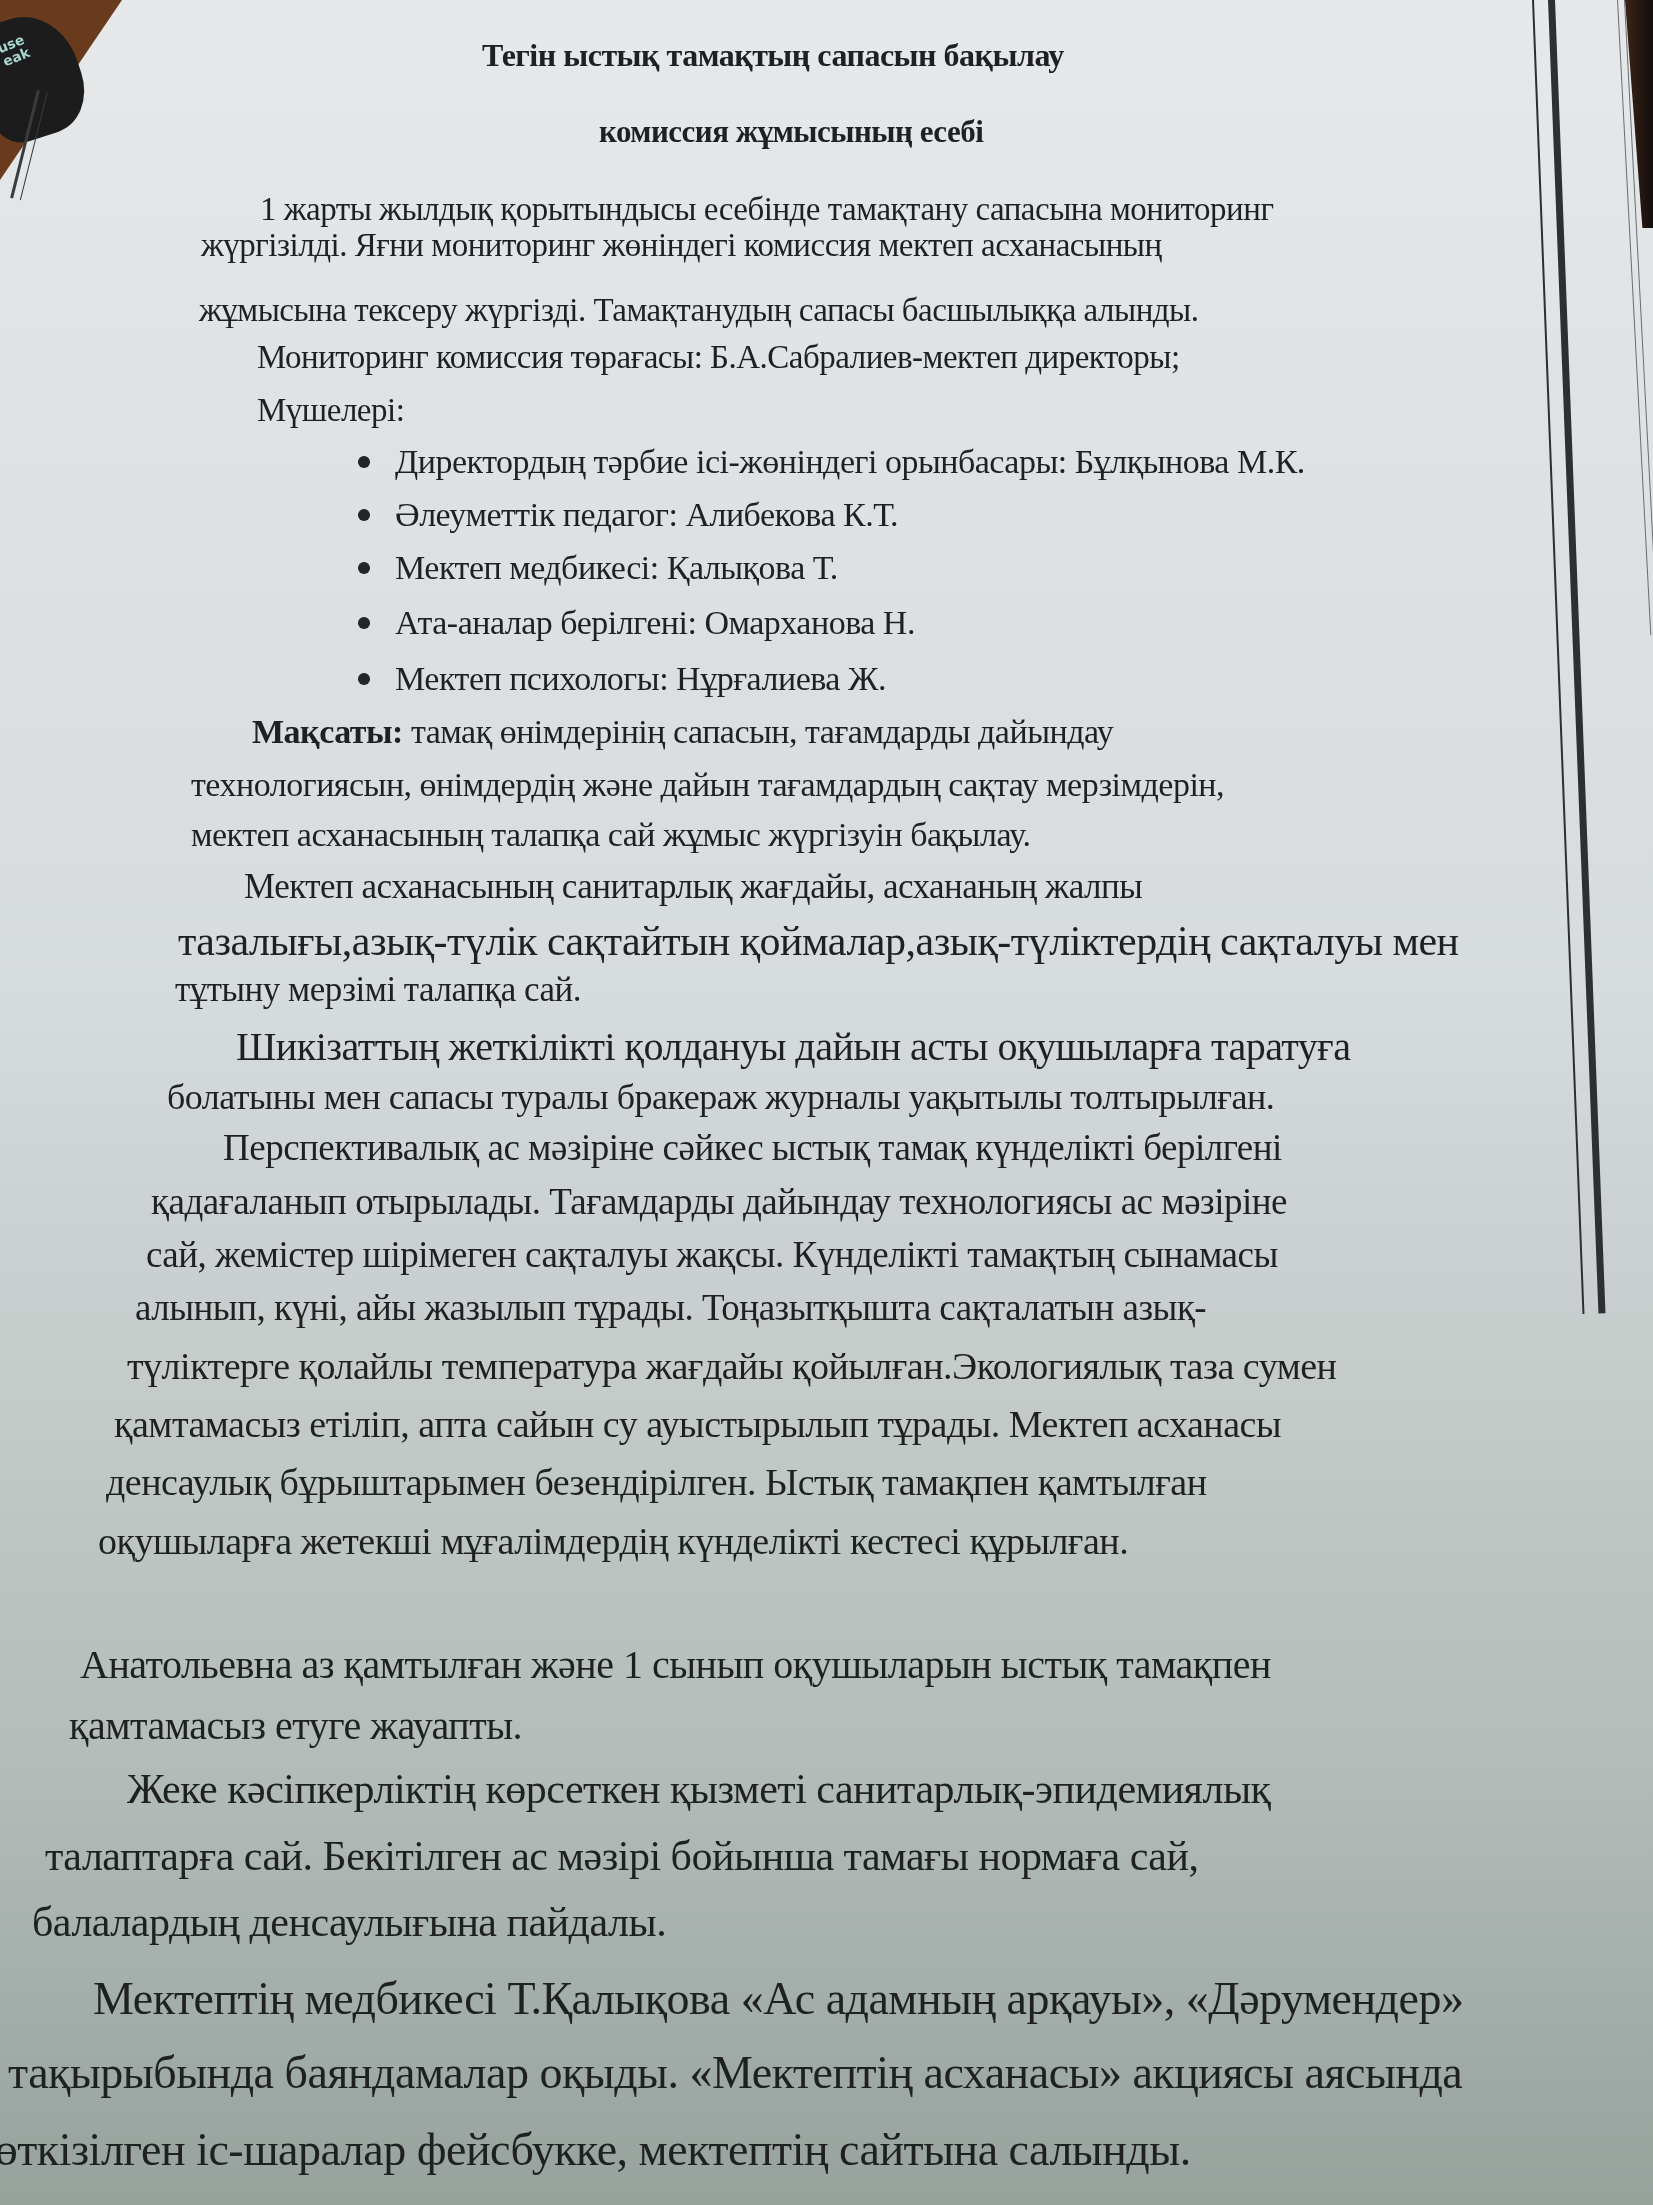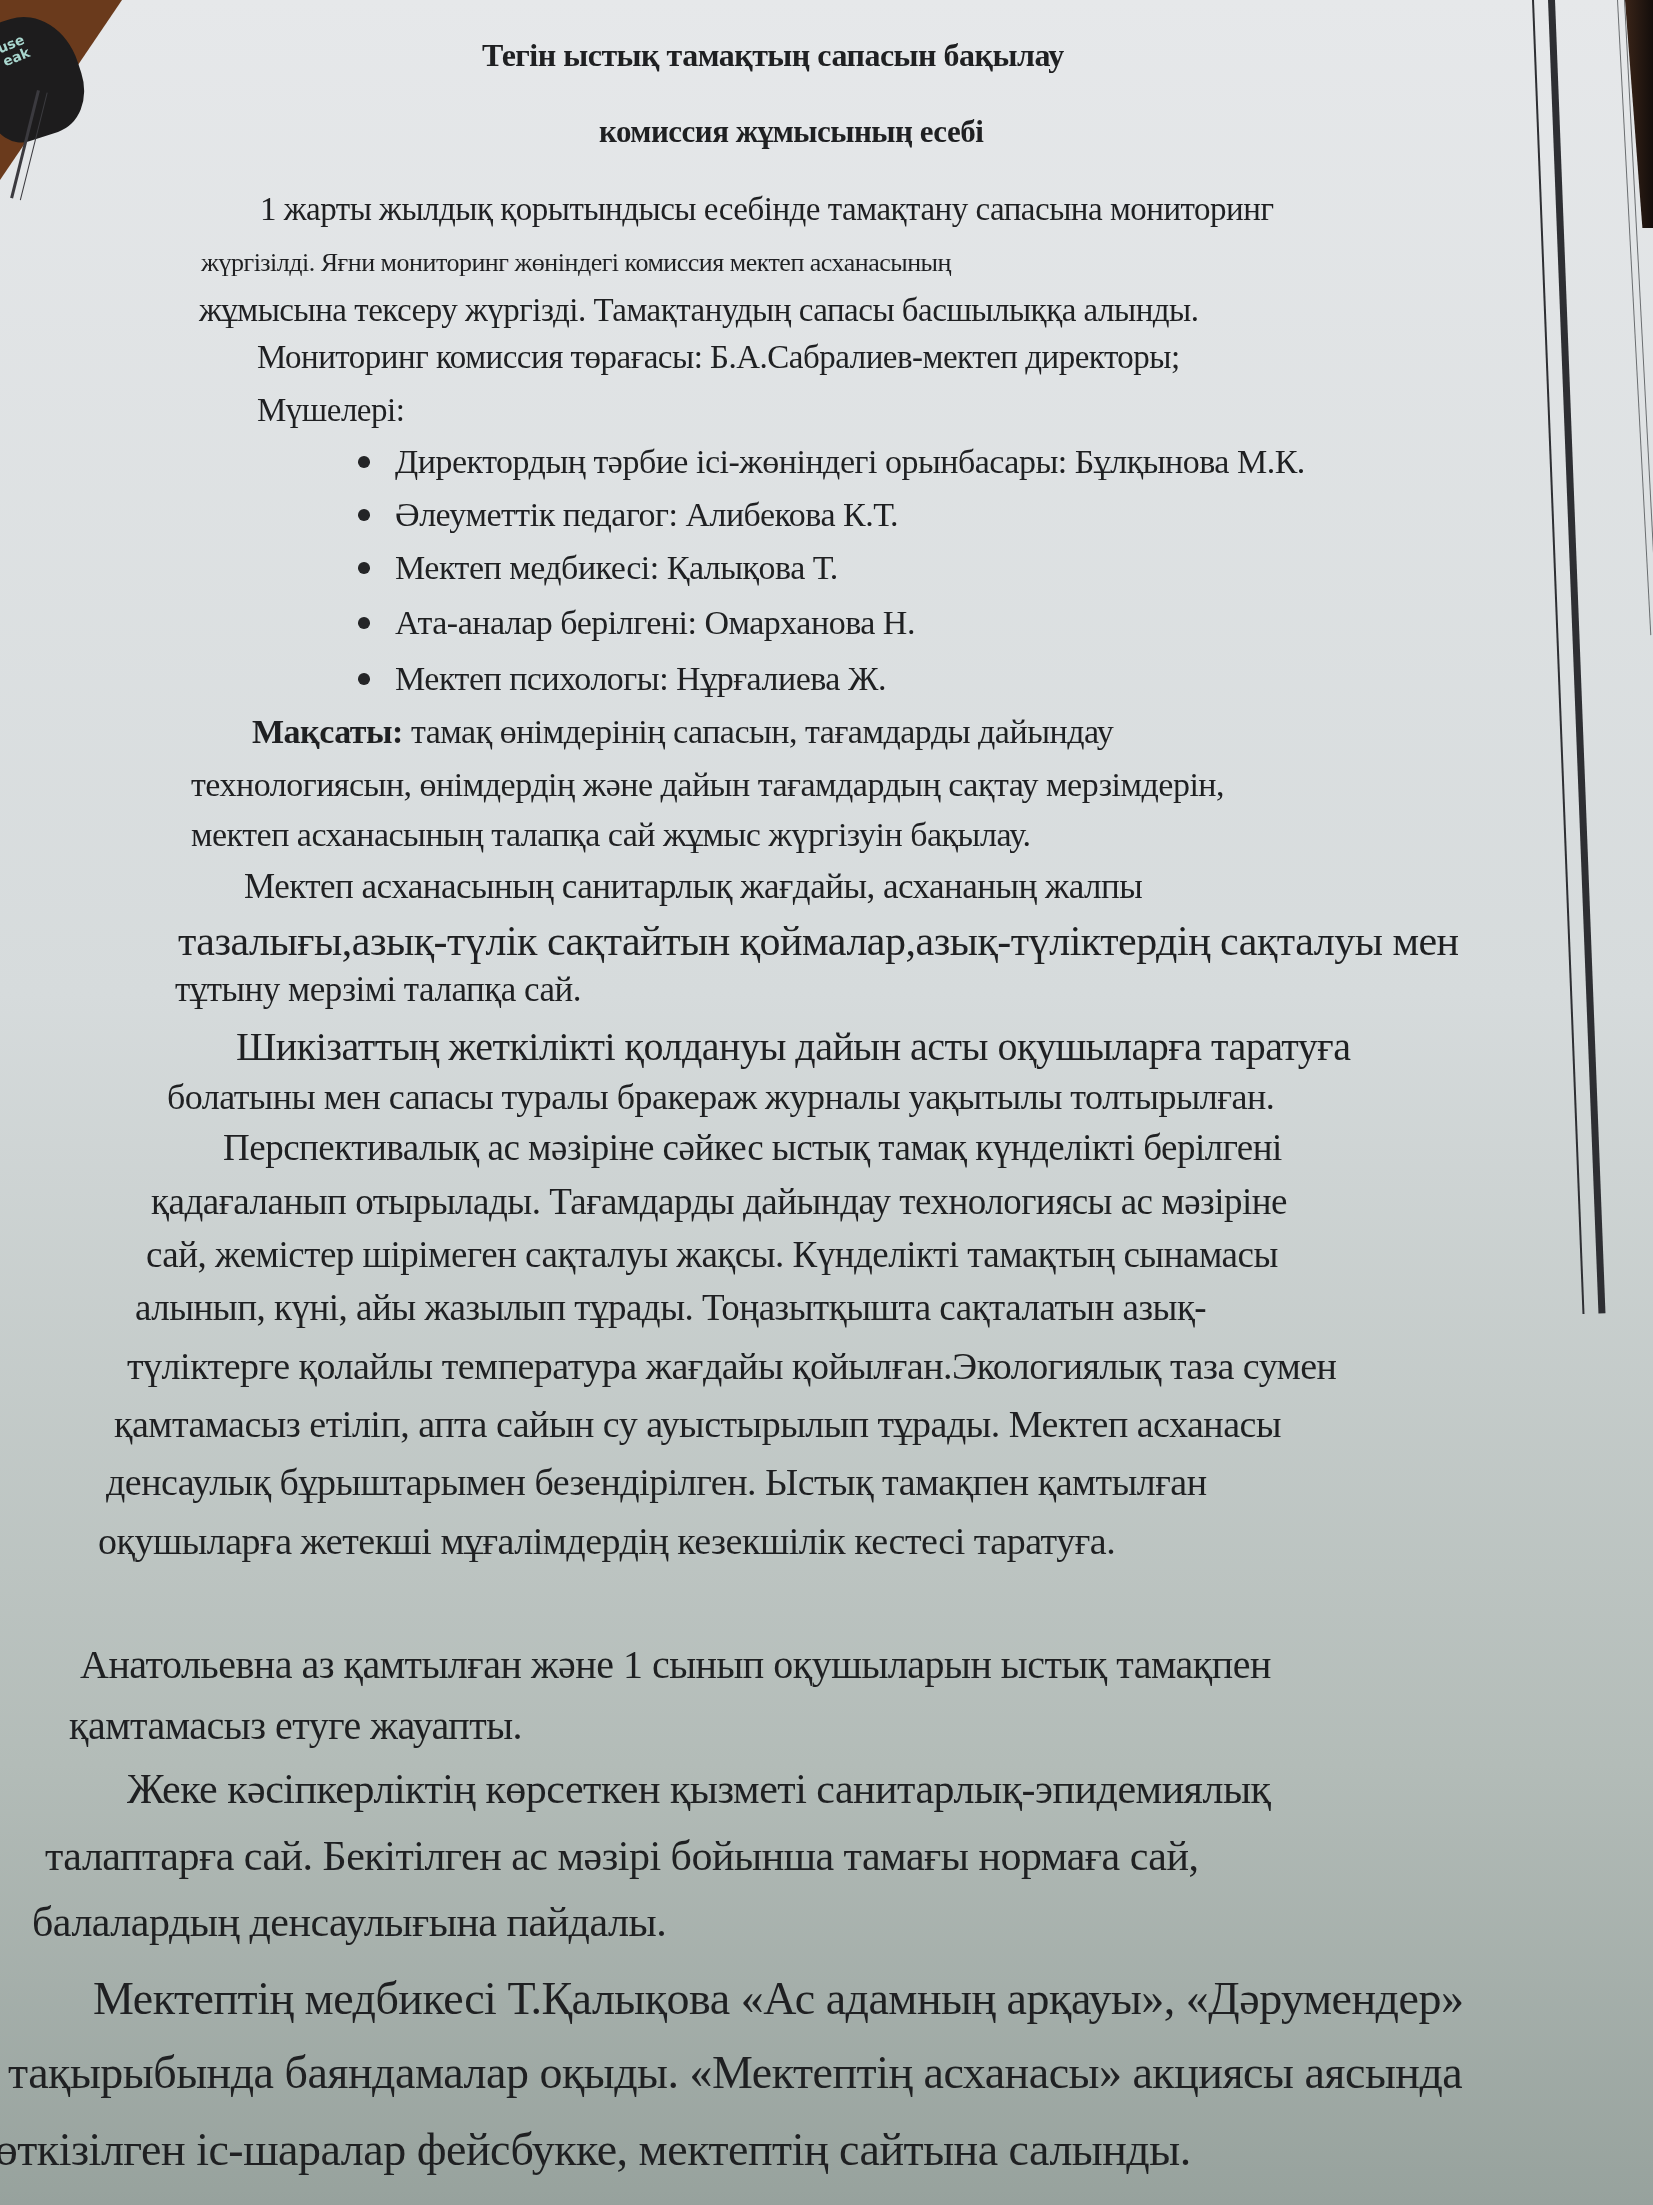--- a/index.html
+++ b/index.html
@@ -120,21 +120,21 @@
 <div class="page-border-left"></div>
 <div class="page-border-right"></div>
 <div class="page-border-right2"></div>
 
 <div class="doc">
 
   <div class="title" style="left:482px; top:37px; font-size:32px;">Тегін ыстық тамақтың сапасын бақылау</div>
   <div class="title" style="left:599px; top:114px; font-size:31px;">комиссия жұмысының есебі</div>
 
   <div class="line" style="left:260px; top:191px; font-size:33px;">1 жарты жылдық қорытындысы есебінде тамақтану сапасына мониторинг</div>
-  <div class="line" style="left:201px; top:248px; font-size:26px;text-align:right;">жүргізілді. Яғни мониторинг жөніндегі комиссия мектеп асханасының</div>
+  <div class="line" style="left:201px; top:227px; font-size:33px;text-align:right;">жүргізілді. Яғни мониторинг жөніндегі комиссия мектеп асханасының</div>
   <div class="line" style="left:199px; top:292px; font-size:33px;">жұмысына тексеру жүргізді. Тамақтанудың сапасы басшылыққа алынды.</div>
 
   <div class="line" style="left:257px; top:339px; font-size:33px;">Мониторинг комиссия төрағасы: Б.А.Сабралиев-мектеп директоры;</div>
   <div class="line" style="left:257px; top:392px; font-size:33px;">Мүшелері:</div>
 
   <div class="line" style="left:358px; top:443px; font-size:34px;"><span class="bullet-dot"></span><span>Директордың тәрбие ісі-жөніндегі орынбасары: Бұлқынова М.К.</span></div>
   <div class="line" style="left:358px; top:496px; font-size:34px;"><span class="bullet-dot"></span><span>Әлеуметтік педагог: Алибекова К.Т.</span></div>
   <div class="line" style="left:358px; top:549px; font-size:34px;"><span class="bullet-dot"></span><span>Мектеп медбикесі: Қалықова Т.</span></div>
   <div class="line" style="left:358px; top:604px; font-size:34px;"><span class="bullet-dot"></span><span>Ата-аналар берілгені: Омарханова Н.</span></div>
   <div class="line" style="left:358px; top:660px; font-size:34px;"><span class="bullet-dot"></span><span>Мектеп психологы: Нұрғалиева Ж.</span></div>
@@ -150,21 +150,21 @@
   <div class="line" style="left:236px; top:1023px; font-size:40px;">Шикізаттың жеткілікті қолдануы дайын асты оқушыларға таратуға</div>
   <div class="line" style="left:167px; top:1076px; font-size:36px;">болатыны мен сапасы туралы бракераж журналы уақытылы толтырылған.</div>
 
   <div class="line" style="left:223px; top:1126px; font-size:37px;">Перспективалық ас мәзіріне сәйкес ыстық тамақ күнделікті берілгені</div>
   <div class="line" style="left:151px; top:1180px; font-size:37px;">қадағаланып отырылады. Тағамдарды дайындау технологиясы ас мәзіріне</div>
   <div class="line" style="left:146px; top:1233px; font-size:37px;">сай, жемістер шірімеген сақталуы жақсы. Күнделікті тамақтың сынамасы</div>
   <div class="line" style="left:135px; top:1286px; font-size:37px;">алынып, күні, айы жазылып тұрады. Тоңазытқышта сақталатын азық-</div>
   <div class="line" style="left:127px; top:1344px; font-size:38px;">түліктерге қолайлы температура жағдайы қойылған.Экологиялық таза сумен</div>
   <div class="line" style="left:114px; top:1402px; font-size:38px;">қамтамасыз етіліп, апта сайын су ауыстырылып тұрады. Мектеп асханасы</div>
   <div class="line" style="left:106px; top:1460px; font-size:38px;">денсаулық бұрыштарымен безендірілген. Ыстық тамақпен қамтылған</div>
-  <div class="line" style="left:98px; top:1519px; font-size:38px;">оқушыларға жетекші мұғалімдердің кезекшілік кестесі таратуға.</div>
+  <div class="line" style="left:98px; top:1519px; font-size:38px;">оқушыларға жетекші мұғалімдердің күнделікті кестесі құрылған.</div>
 
   <div class="line" style="left:80px; top:1641px; font-size:40px;">Анатольевна аз қамтылған және 1 сынып оқушыларын ыстық тамақпен</div>
   <div class="line" style="left:69px; top:1702px; font-size:40px;">қамтамасыз етуге жауапты.</div>
 
   <div class="line" style="left:127px; top:1765px; font-size:42px;">Жеке кәсіпкерліктің көрсеткен қызметі санитарлық-эпидемиялық</div>
   <div class="line" style="left:45px; top:1832px; font-size:42px;">талаптарға сай. Бекітілген ас мәзірі бойынша тамағы нормаға сай,</div>
   <div class="line" style="left:32px; top:1898px; font-size:42px;">балалардың денсаулығына пайдалы.</div>
 
   <div class="line" style="left:93px; top:1972px; font-size:46px;">Мектептің медбикесі Т.Қалықова «Ас адамның арқауы», «Дәрумендер»</div>
   <div class="line" style="left:8px; top:2046px; font-size:46px;">тақырыбында баяндамалар оқыды. «Мектептің асханасы» акциясы аясында</div>

